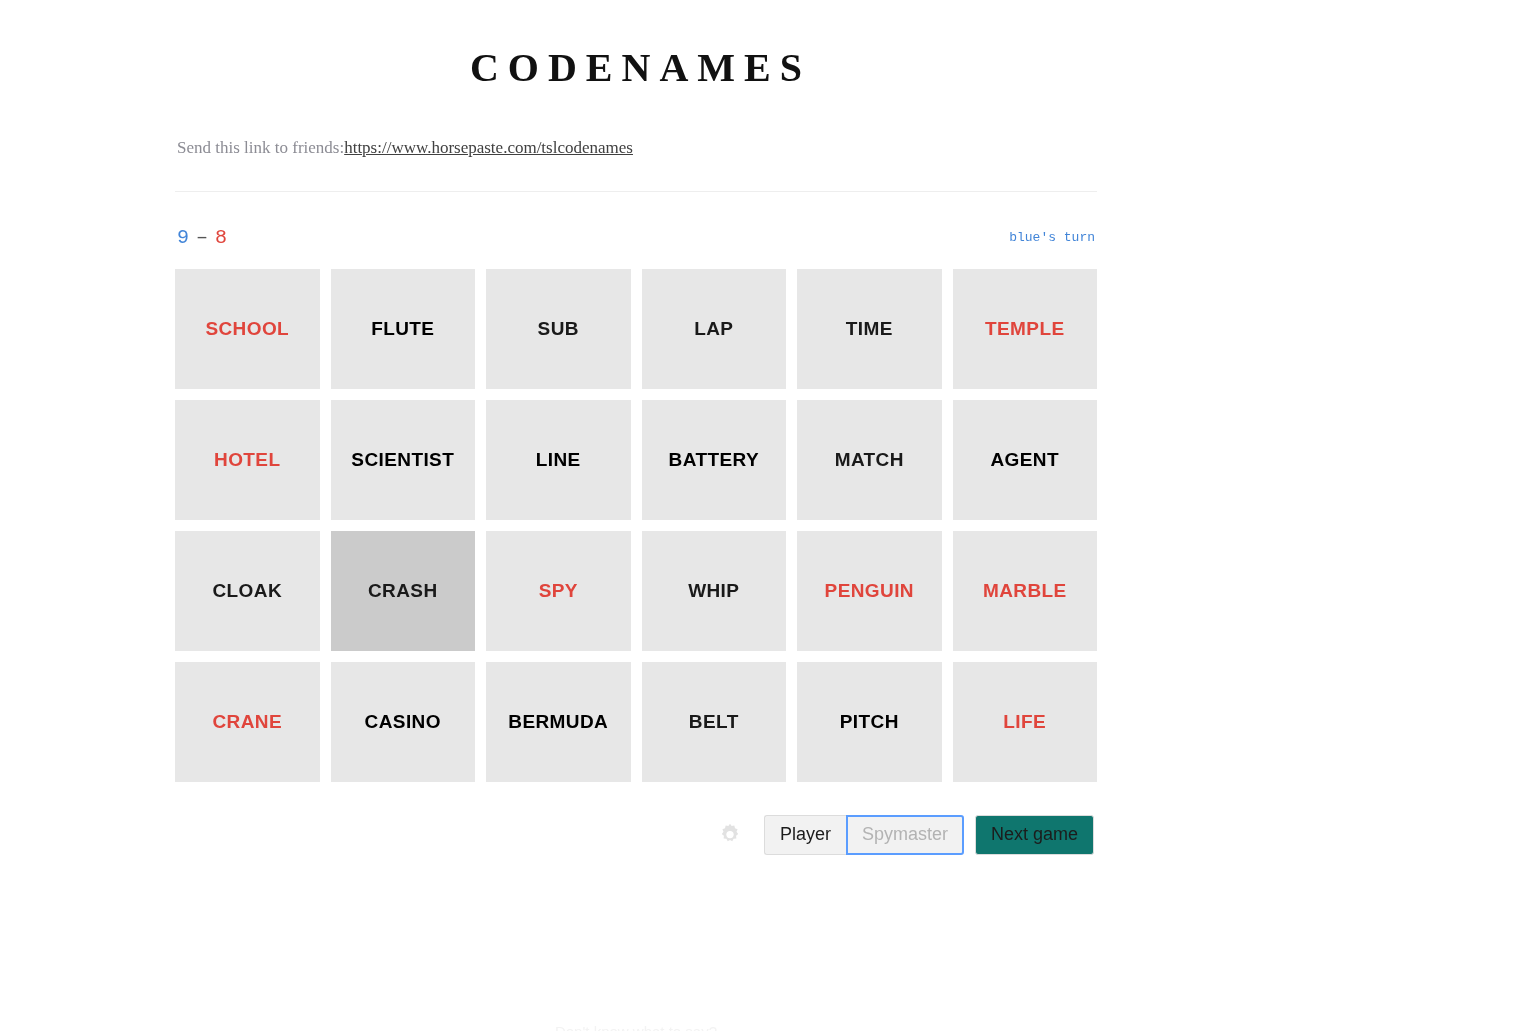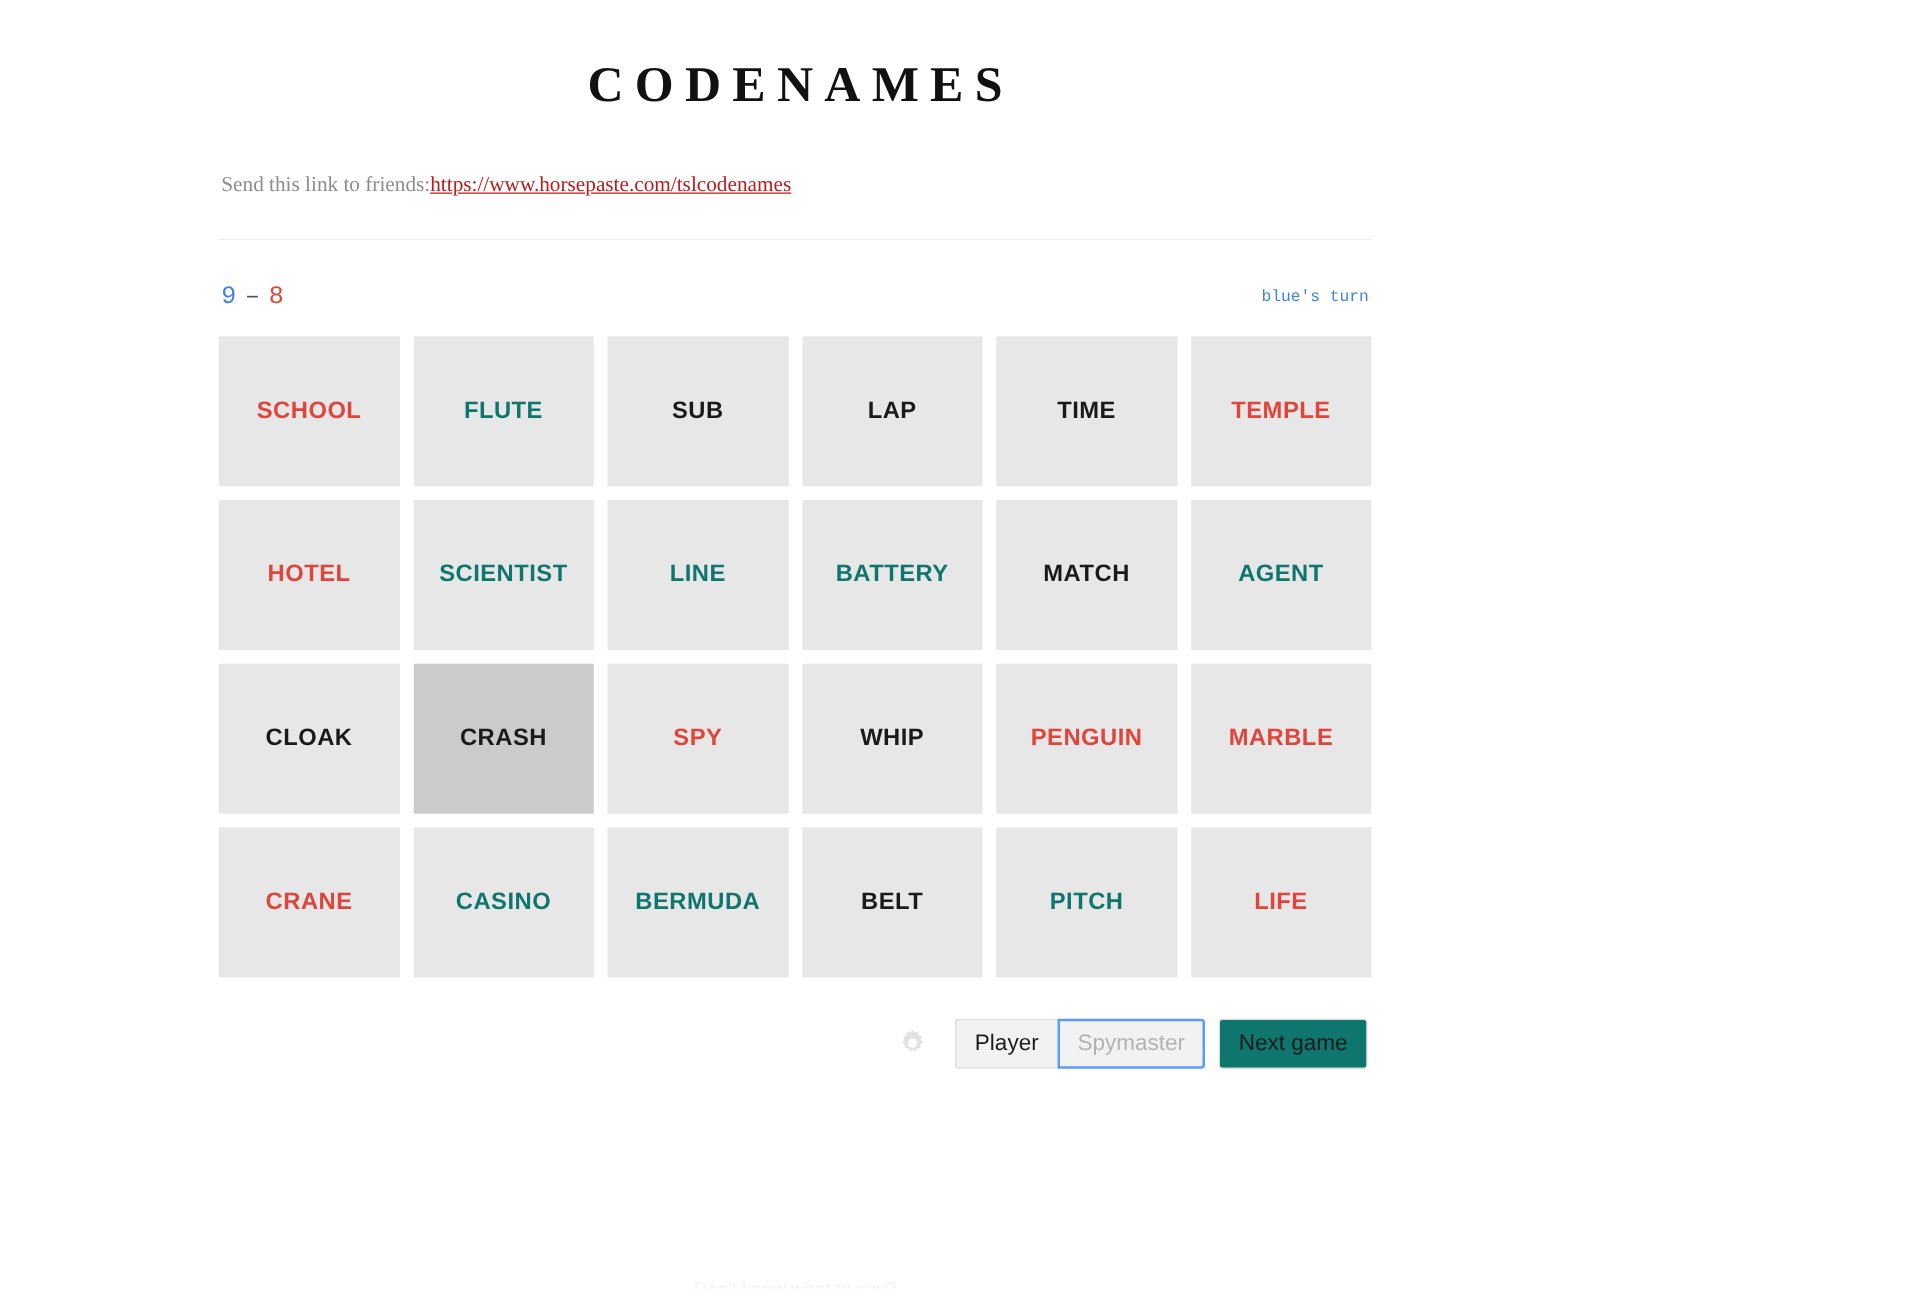--- a/index.html
+++ b/index.html
@@ -42,21 +42,21 @@
   }
 
   .share-row {
     font-family: "Liberation Serif", serif;
     font-size: 17px;
     color: #8c8c94;
     padding-left: 2px;
     white-space: nowrap;
   }
   .share-row .share-link {
-    color: #b91c1c;
+    color: #404040;
     text-decoration: underline;
     cursor: pointer;
   }
 
   hr.divider {
     border: none;
     border-top: 1px solid #eeeeee;
     margin: 33px 0 0 0;
   }
 
@@ -99,21 +99,21 @@
     border: none;
     padding: 0;
     font-family: "Liberation Sans", sans-serif;
     font-size: 19px;
     font-weight: bold;
     letter-spacing: 0.4px;
   }
   .card.hovered { background: #cbcbcb; }
   .card.team-neutral { color: #1a1a1a; }
   .card.team-red { color: #e0453c; }
-  .card.team-blue { color: #0f766e; }
+  .card.team-blue { color: #000000; }
 
   
   .controls {
     display: flex;
     align-items: center;
     justify-content: flex-end;
     gap: 11px;
     margin-top: 33px;
     padding-right: 3px;
   }

